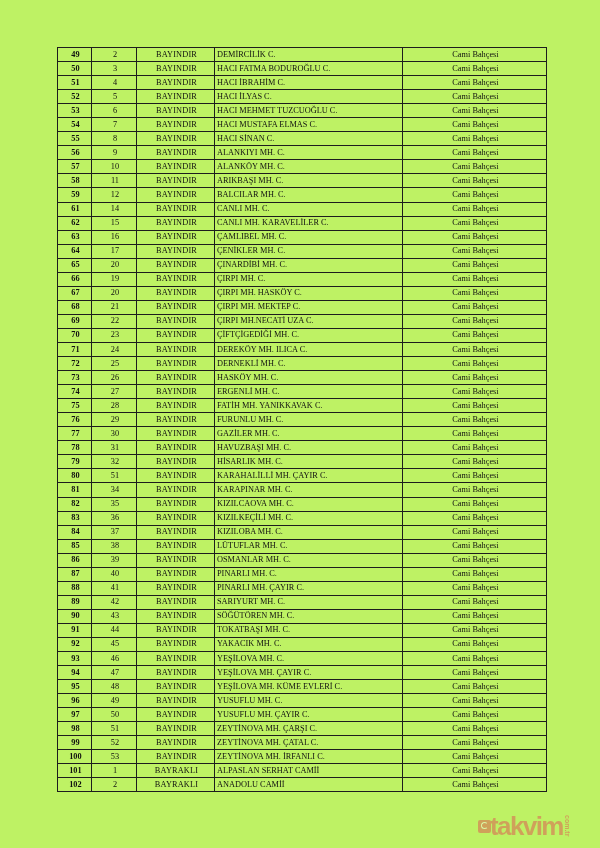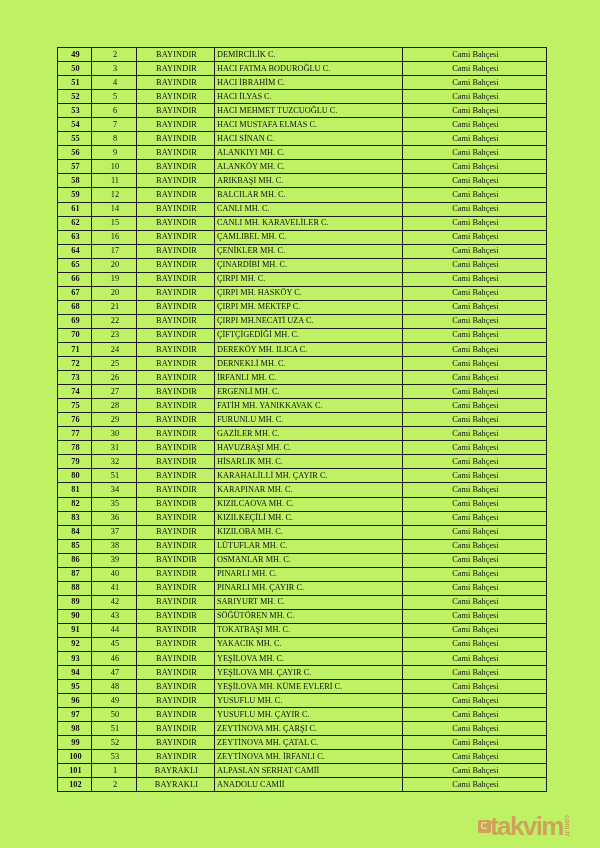--- a/index.html
+++ b/index.html
@@ -298,21 +298,21 @@
             <td class="col-no">72</td>
             <td class="col-sira">25</td>
             <td class="col-ilce">BAYINDIR</td>
             <td class="col-cami">DERNEKLİ MH. C.</td>
             <td class="col-yer">Cami Bahçesi</td>
           </tr>
           <tr>
             <td class="col-no">73</td>
             <td class="col-sira">26</td>
             <td class="col-ilce">BAYINDIR</td>
-            <td class="col-cami">İRFANLI MH. C.</td>
+            <td class="col-cami">HASKÖY MH. C.</td>
             <td class="col-yer">Cami Bahçesi</td>
           </tr>
           <tr>
             <td class="col-no">74</td>
             <td class="col-sira">27</td>
             <td class="col-ilce">BAYINDIR</td>
             <td class="col-cami">ERGENLİ MH. C.</td>
             <td class="col-yer">Cami Bahçesi</td>
           </tr>
           <tr>

